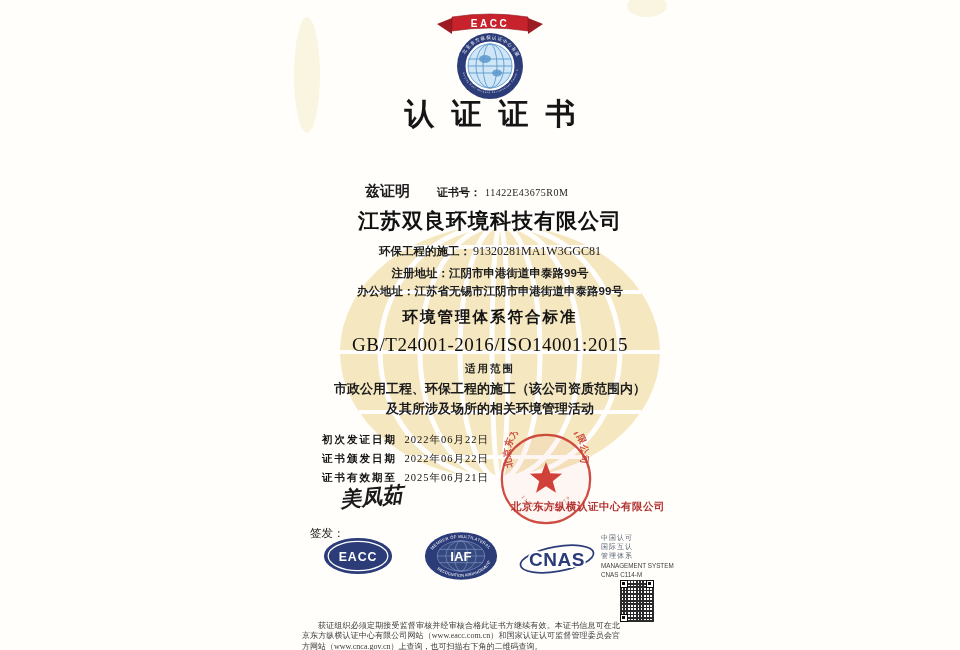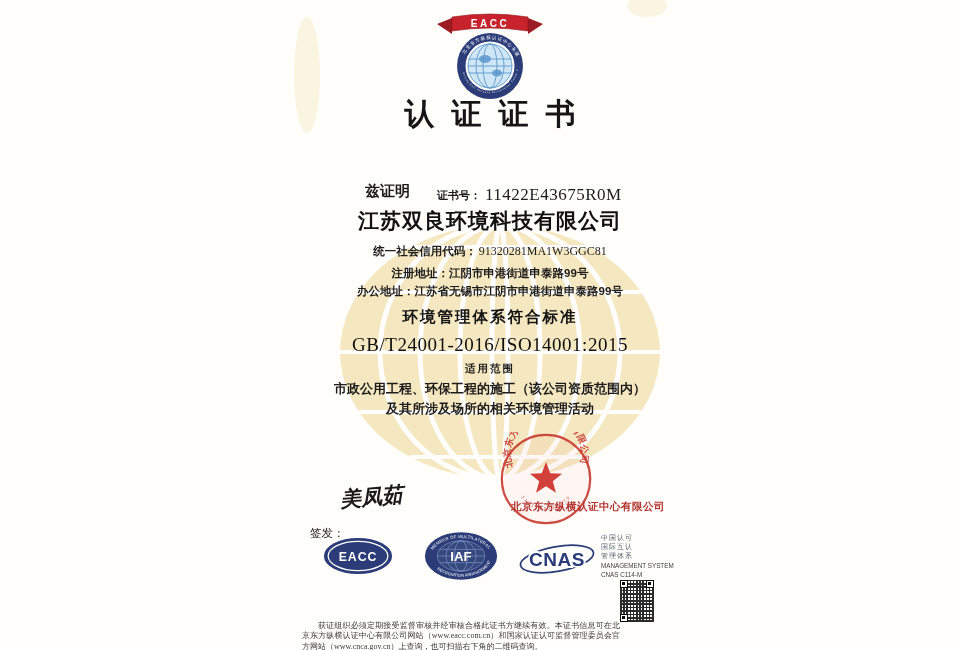--- a/index.html
+++ b/index.html
@@ -11,21 +11,21 @@
   .b{font-weight:700;}
 
   
   .wm{position:absolute;left:0;top:0;z-index:0;pointer-events:none;}
   .content{position:absolute;inset:0;z-index:1;}
 
   
   .title{top:94px;font-size:30px;font-weight:800;letter-spacing:17px;text-indent:17px;color:#151515;}
   .certno{left:437px;top:145px;display:flex;align-items:center;margin-top:40px;}
   .certno .lbl{font-size:11px;font-weight:700;font-family:"Liberation Serif",serif;}
-  .certno .val{font-size:17px;letter-spacing:.5px;margin-left:4px;}
+  .certno .val{font-size:10px;letter-spacing:.5px;margin-left:4px;}
 
   .certify{left:350px;top:182px;font-size:15px;margin-left:15px;}
   .company{top:207px;font-size:21px;letter-spacing:1px;color:#111;}
   .credit{top:244px;font-size:11.5px;}
   .credit .val{font-size:12px;font-weight:400;margin-left:2px;}
   .addr1{top:266px;font-size:11.5px;}
   .addr2{top:284px;font-size:11.5px;}
   .stdcap{top:307px;font-size:15.5px;letter-spacing:2px;color:#141414;}
   .stdcode{top:334px;font-size:19px;letter-spacing:.5px;color:#101010;}
   .scopecap{top:362px;font-size:10.5px;letter-spacing:2px;}
@@ -137,34 +137,48 @@
 
     <div class="abs ctr title">认证证书</div>
     <div class="abs certno">
       <span class="lbl">证书号：</span>
       <span class="val serif">11422E43675R0M</span>
     </div>
 
     <div class="abs certify b">兹证明</div>
     <div class="abs ctr company b">江苏双良环境科技有限公司</div>
     <div class="abs ctr credit">
-      <span class="b">统一社会信用代码：</span><span class="val serif">91320281MA1W3GGC81</span>
+      <span class="b">环保工程的施工：</span><span class="val serif">91320281MA1W3GGC81</span>
     </div>
     <div class="abs ctr addr1">
       <span class="b">注册地址：</span><span class="b">江阴市申港街道申泰路99号</span>
     </div>
     <div class="abs ctr addr2">
       <span class="b">办公地址：</span><span class="b">江苏省无锡市江阴市申港街道申泰路99号</span>
     </div>
     <div class="abs ctr stdcap b">环境管理体系符合标准</div>
     <div class="abs ctr stdcode serif">GB/T24001-2016/ISO14001:2015</div>
     <div class="abs ctr scopecap b">适用范围</div>
     <div class="abs ctr scope1 b">市政公用工程、环保工程的施工（该公司资质范围内）</div>
     <div class="abs ctr scope2 b">及其所涉及场所的相关环境管理活动</div>
 
+    <div class="abs dates">
+      <div class="drow">
+        <span class="dlbl">初次发证日期</span>
+        <span class="dval">2022年06月22日</span>
+      </div>
+      <div class="drow">
+        <span class="dlbl">证书颁发日期</span>
+        <span class="dval">2022年06月22日</span>
+      </div>
+      <div class="drow">
+        <span class="dlbl">证书有效期至</span>
+        <span class="dval">2025年06月21日</span>
+      </div>
+    </div>
 
     <svg class="abs stamp" width="94" height="94" viewBox="0 0 100 100">
       <defs>
         <path id="stArc" d="M14.3,37 A38,38 0 1 1 85.7,37"></path>
         <path id="stNum" d="M20,62 A32,32 0 0 0 80,62"></path>
       </defs>
       <circle cx="50" cy="50" r="47" fill="rgba(210,60,48,0.04)" stroke="#c93a2f" stroke-width="2.4" opacity="0.9"></circle>
       <polygon opacity="0.92" fill="#ce3128" points="50,32 54.5,43.9 67.1,44.4 57.2,52.3 60.6,64.6 50,57.6 39.4,64.6 42.8,52.3 32.9,44.4 45.5,43.9"></polygon>
       <text font-size="9.8" fill="#c63c30" opacity="0.92" font-weight="bold">
         <textPath href="#stArc" textLength="142">北京东方纵横认证中心有限公司</textPath>

